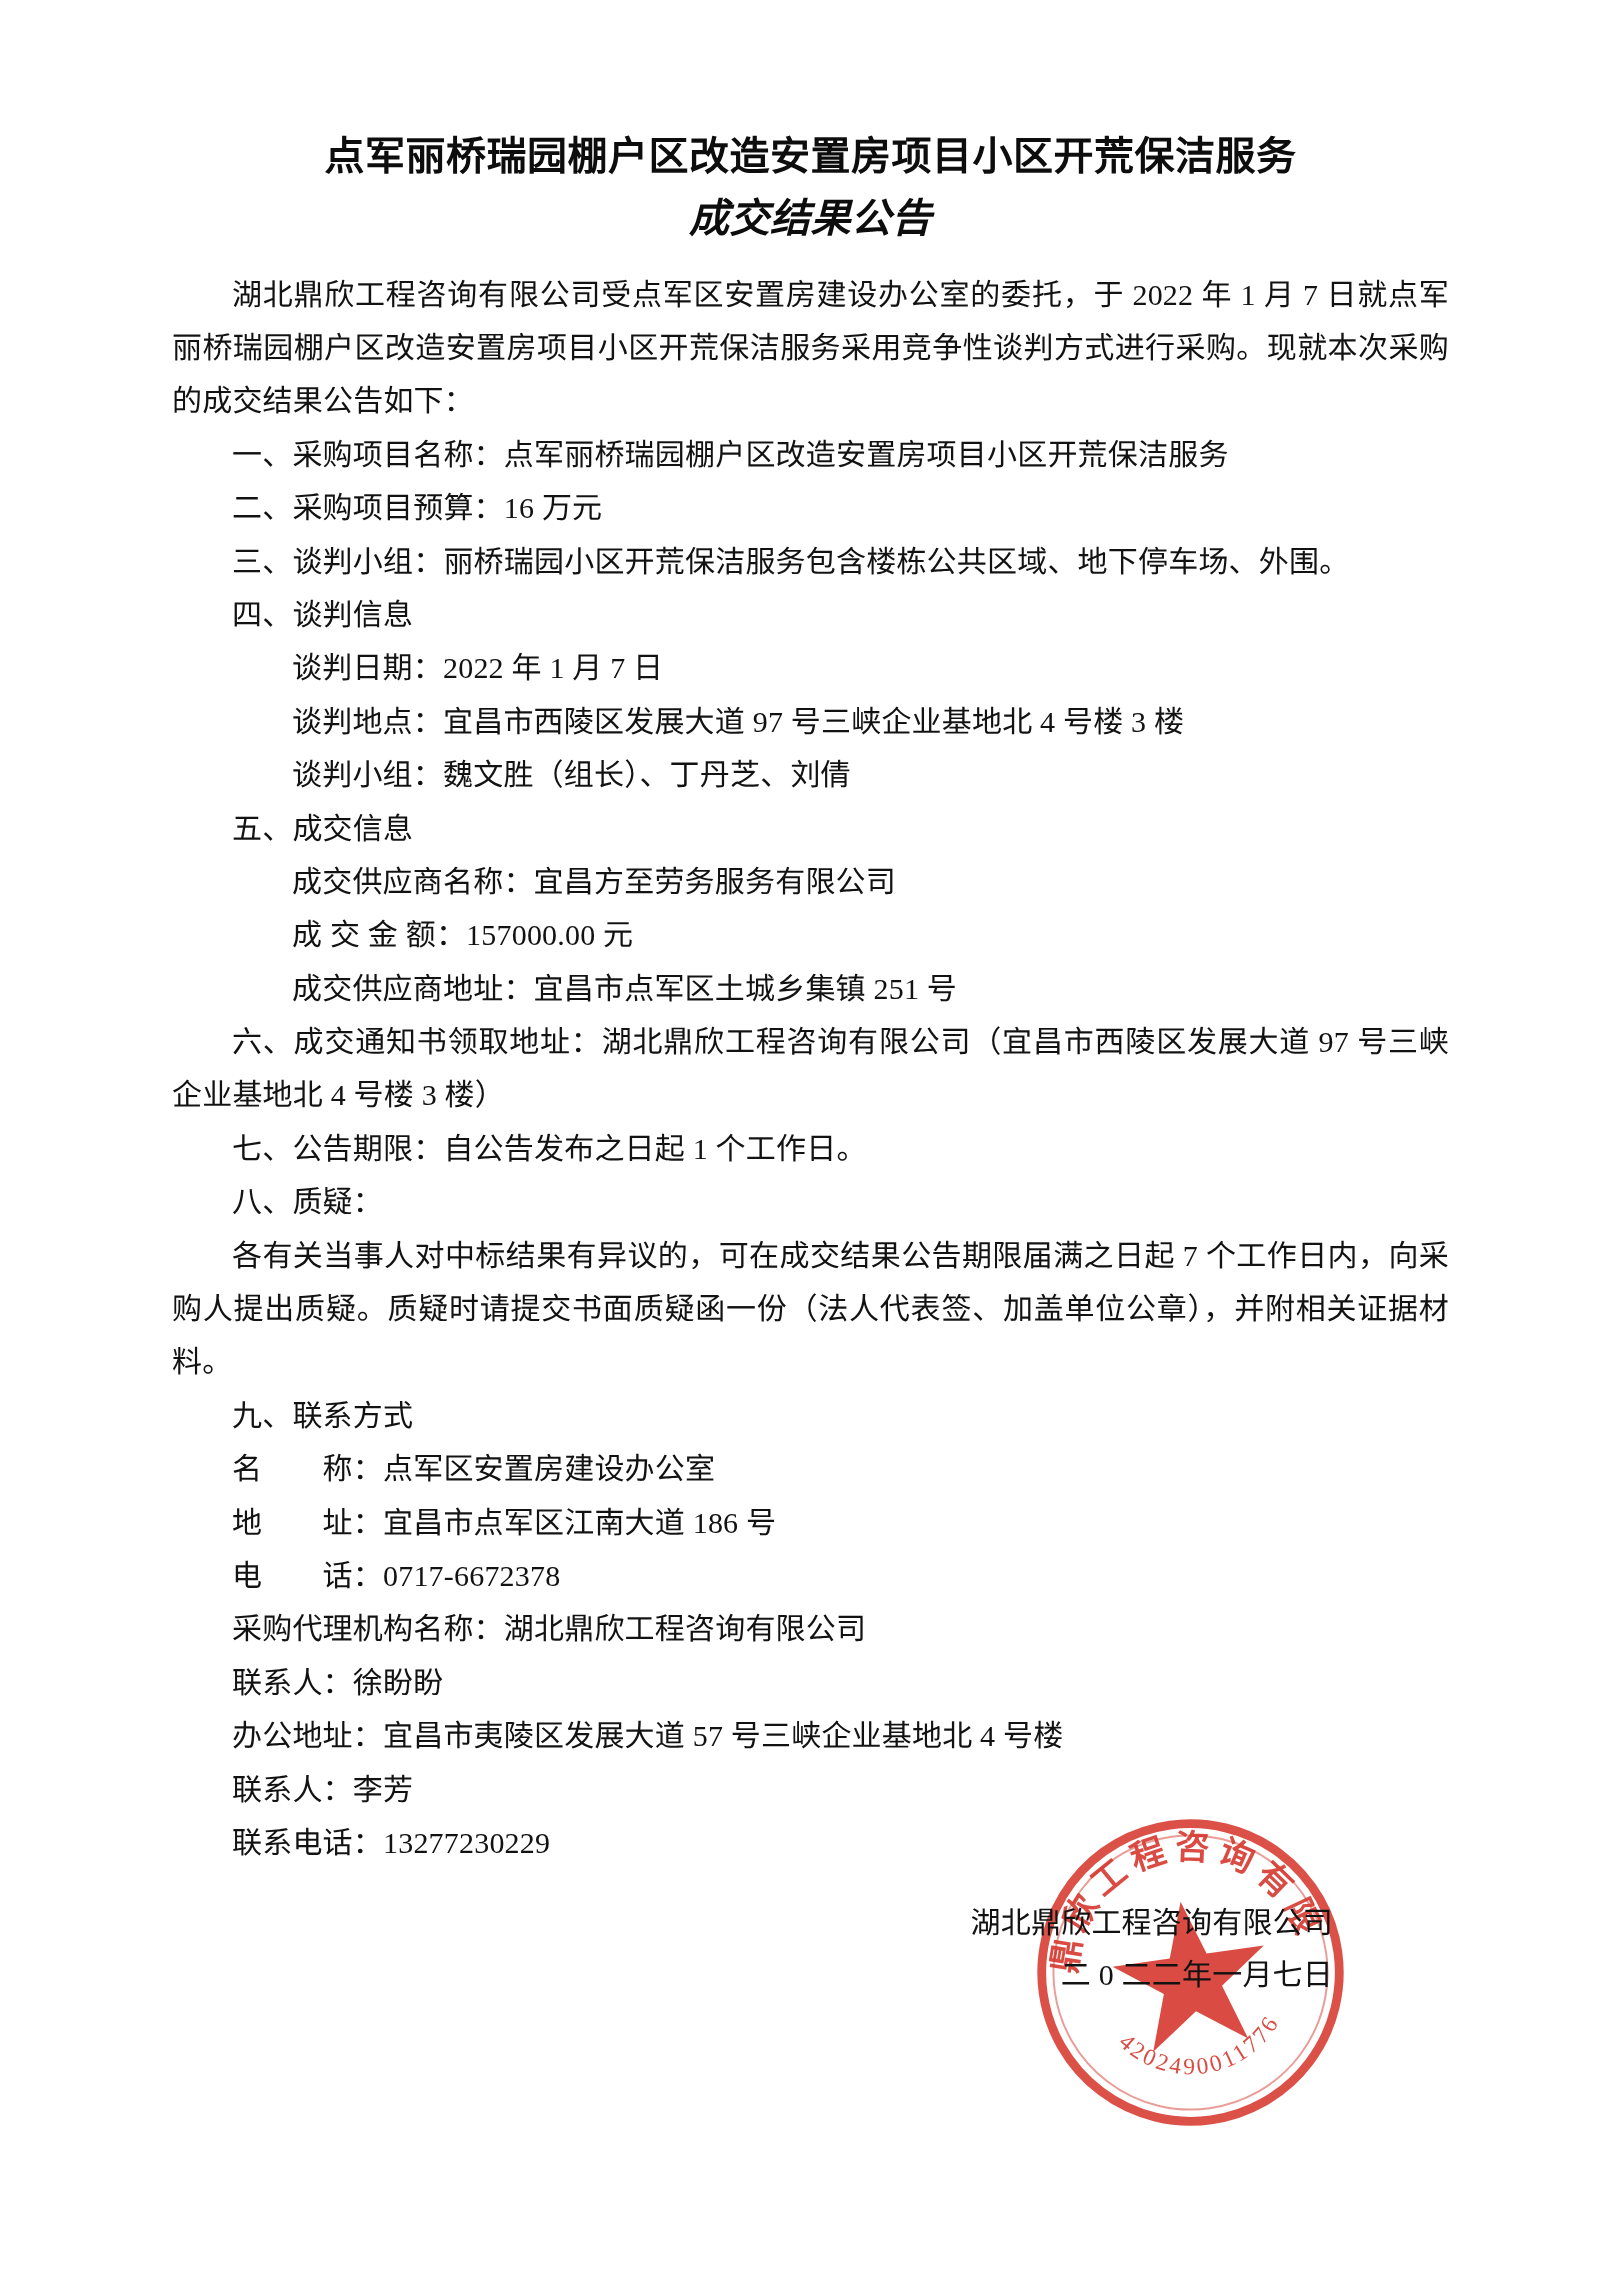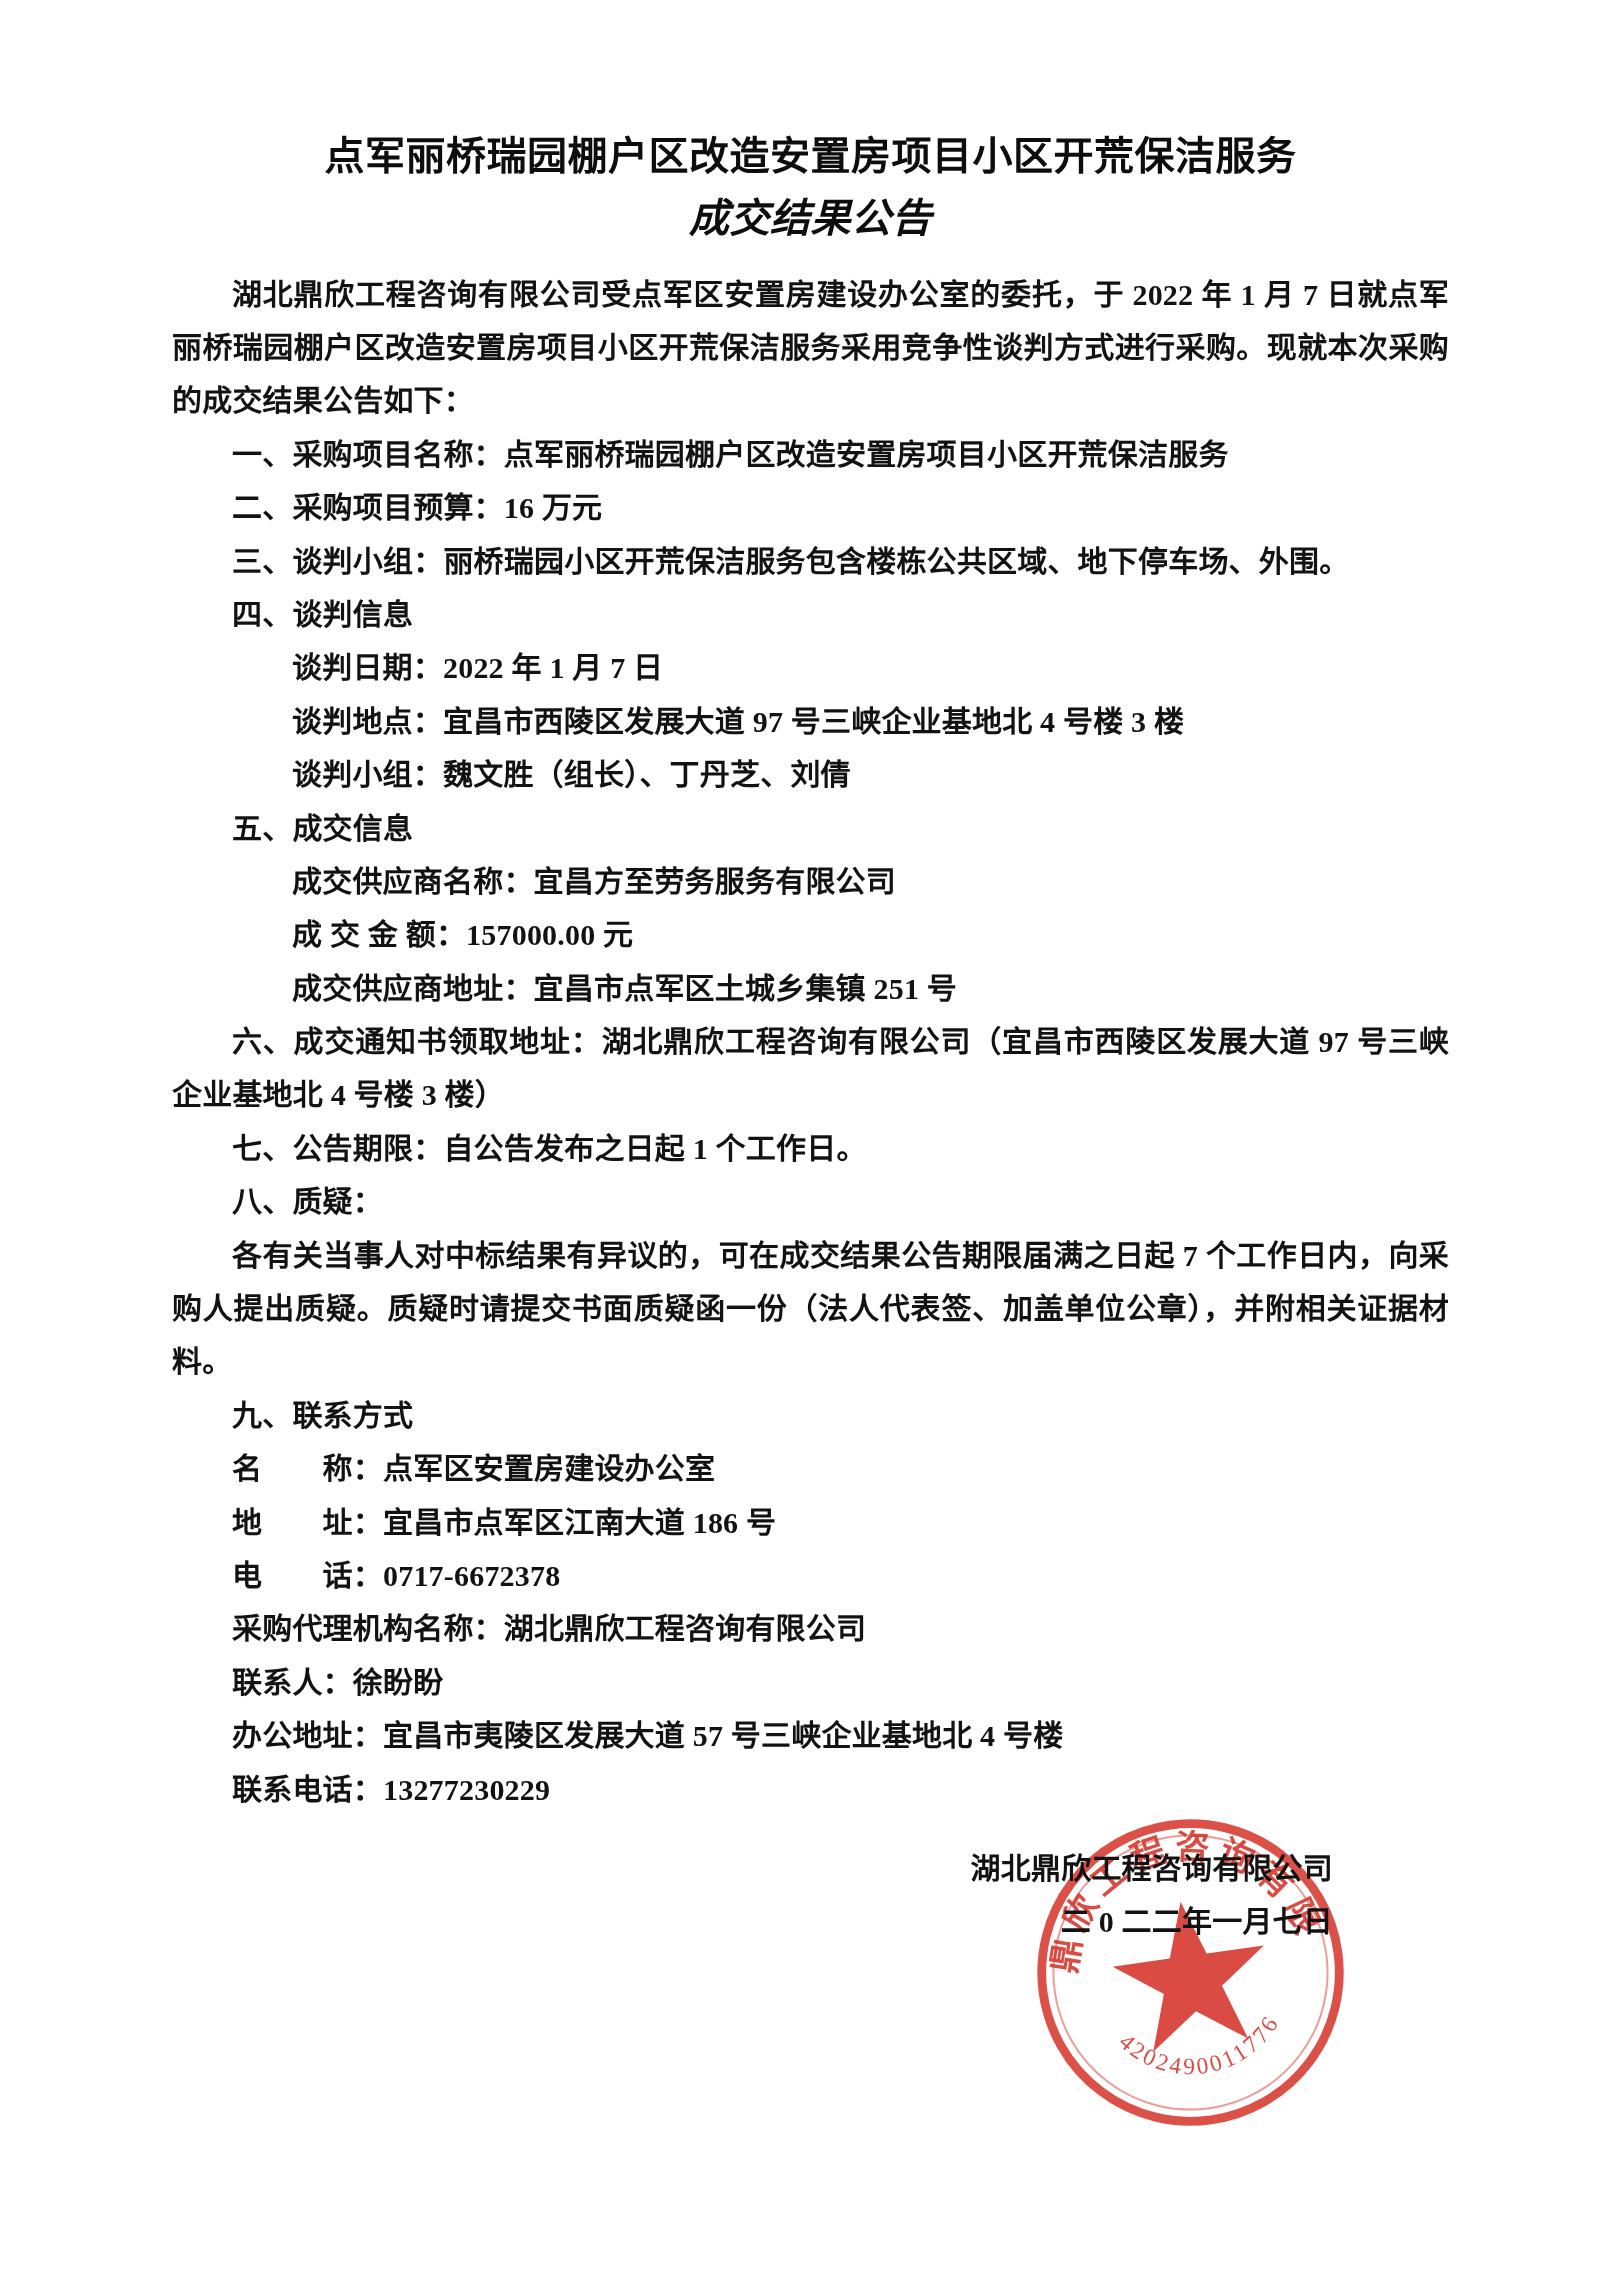--- a/index.html
+++ b/index.html
@@ -34,21 +34,20 @@
   }
   .doc-title .line2 {
     display: block;
     font-style: italic;
   }
   .body-text {
     font-size: 30px;
     line-height: 1.78;
     color: #121212;
     letter-spacing: 0.2px;
-    font-weight: bold;
   }
   p.para {
     margin: 0;
     text-indent: 2em;
     text-align: justify;
     text-justify: inter-ideograph;
   }
   p.item {
     margin: 0;
     text-indent: 2em;
@@ -130,20 +129,23 @@
     <p class="contact">
       <span class="lbl">采购代理机构名称：</span><span>湖北鼎欣工程咨询有限公司</span>
     </p>
     <p class="contact">
       <span class="lbl">联系人：</span><span>徐盼盼</span>
     </p>
     <p class="contact">
       <span class="lbl">办公地址：</span><span>宜昌市夷陵区发展大道 57 号三峡企业基地北 4 号楼</span>
     </p>
     <p class="contact">
+      <span class="lbl">联系人：</span><span>李芳</span>
+    </p>
+    <p class="contact">
       <span class="lbl">联系电话：</span><span>13277230229</span>
     </p>
 
     <div class="signature">
       <div>湖北鼎欣工程咨询有限公司</div>
       <div>二 0 二二年一月七日</div>
     </div>
 
   </div>
 </div>

